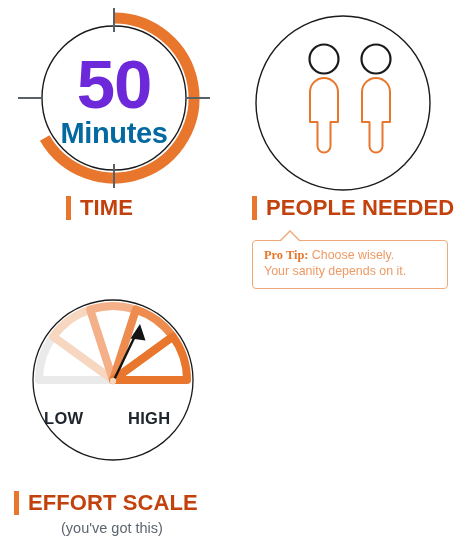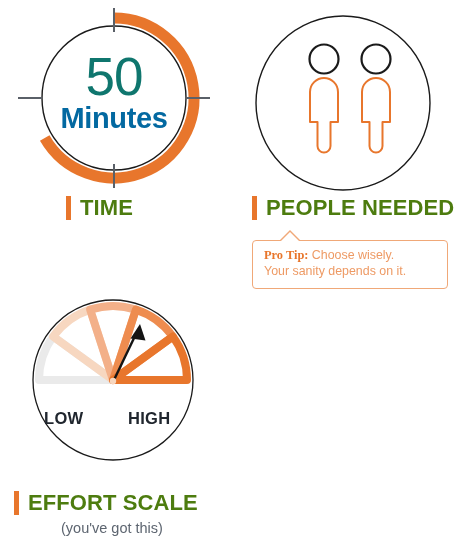--- a/index.html
+++ b/index.html
@@ -38,44 +38,44 @@
   .label-bar {
     display: block;
     width: 5px;
     height: 24px;
     background: #E8762C;
     flex: 0 0 auto;
   }
   .label-text {
     font-size: 22px;
     font-weight: bold;
-    color: #4d7c0f;
+    color: #c2410c;
     letter-spacing: 0.1px;
     white-space: nowrap;
     line-height: 1;
   }
   .label-sub {
     font-size: 14.5px;
     color: #5D6570;
     line-height: 1;
   }
 
   
   .timer-text {
     position: absolute;
     left: 0; right: 0;
     top: 44px;
     text-align: center;
     pointer-events: none;
   }
   .timer-big {
     display: block;
-    font-size: 53px;
-    font-weight: normal;
-    color: #0f766e;
+    font-size: 69px;
+    font-weight: bold;
+    color: #6d28d9;
     line-height: 0.96;
     letter-spacing: -1px;
   }
   .timer-unit {
     display: block;
     font-size: 29px;
     font-weight: bold;
     color: #0369a1;
     line-height: 1.05;
     letter-spacing: -0.4px;

